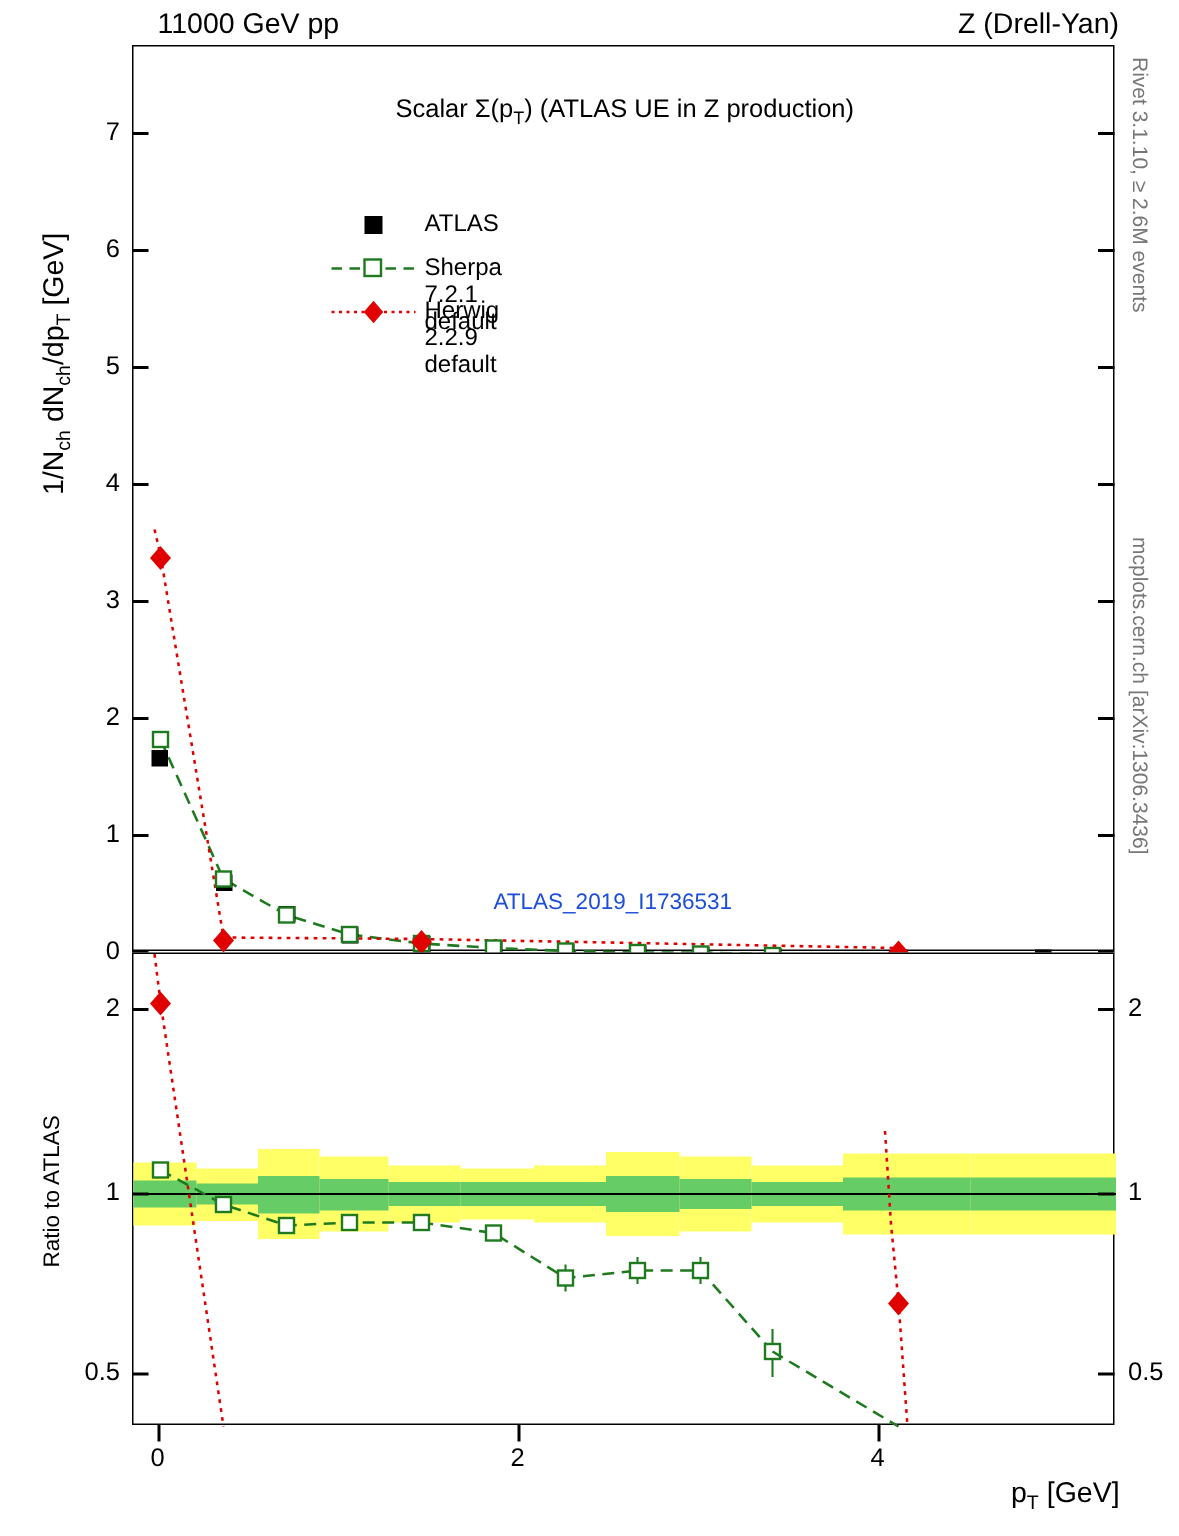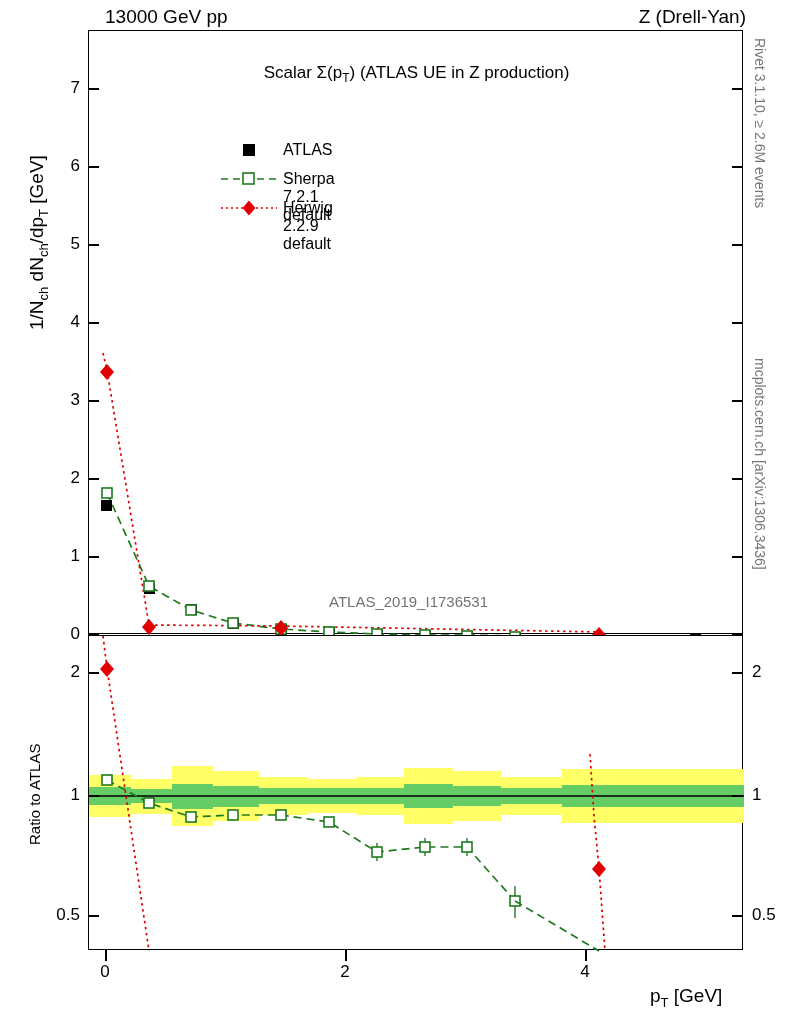--- a/index.html
+++ b/index.html
@@ -31,34 +31,34 @@
 
   
   .tk{position:absolute;background:#000;}
 
   
   #legend{position:absolute;left:130px;top:108px;font-size:16px;}
   .leg-row{position:relative;height:29px;}
   .leg-label{position:absolute;left:64px;top:2px;font-size:16px;}
   .leg-mark{position:absolute;left:0;top:0;width:64px;height:22px;}
 
-  .wm{position:absolute;color:#737373;font-size:15px;}
+  .wm{position:absolute;color:#1d4ed8;font-size:15px;}
 
   svg{position:absolute;left:0;top:0;overflow:visible;}
 
   .ylabel-main{font-size:19px;}
   .ylabel-ratio{font-size:15px;}
-  .xlabel{font-size:19px;}
+  .xlabel{font-size:19px;margin-left:24px;}
 </style>
 </head>
 <body>
 
 <div id="root">
 
-  <div class="txt" id="hdr-left">13000 GeV pp</div>
+  <div class="txt" id="hdr-left">11000 GeV pp</div>
   <div class="txt" id="hdr-right">Z (Drell-Yan)</div>
 
   <div class="vtxt rside" style="left:768px;top:38px;transform:rotate(90deg);">Rivet 3.1.10, ≥ 2.6M events</div>
   <div class="vtxt rside" style="left:768px;top:358px;transform:rotate(90deg);">mcplots.cern.ch [arXiv:1306.3436]</div>
 
   <div id="main-frame">
 
     <div class="txt plot-title">
       <span>Scalar Σ(p</span><sub style="font-size:12px">T</sub><span>) (ATLAS UE in Z production)</span>
     </div>

